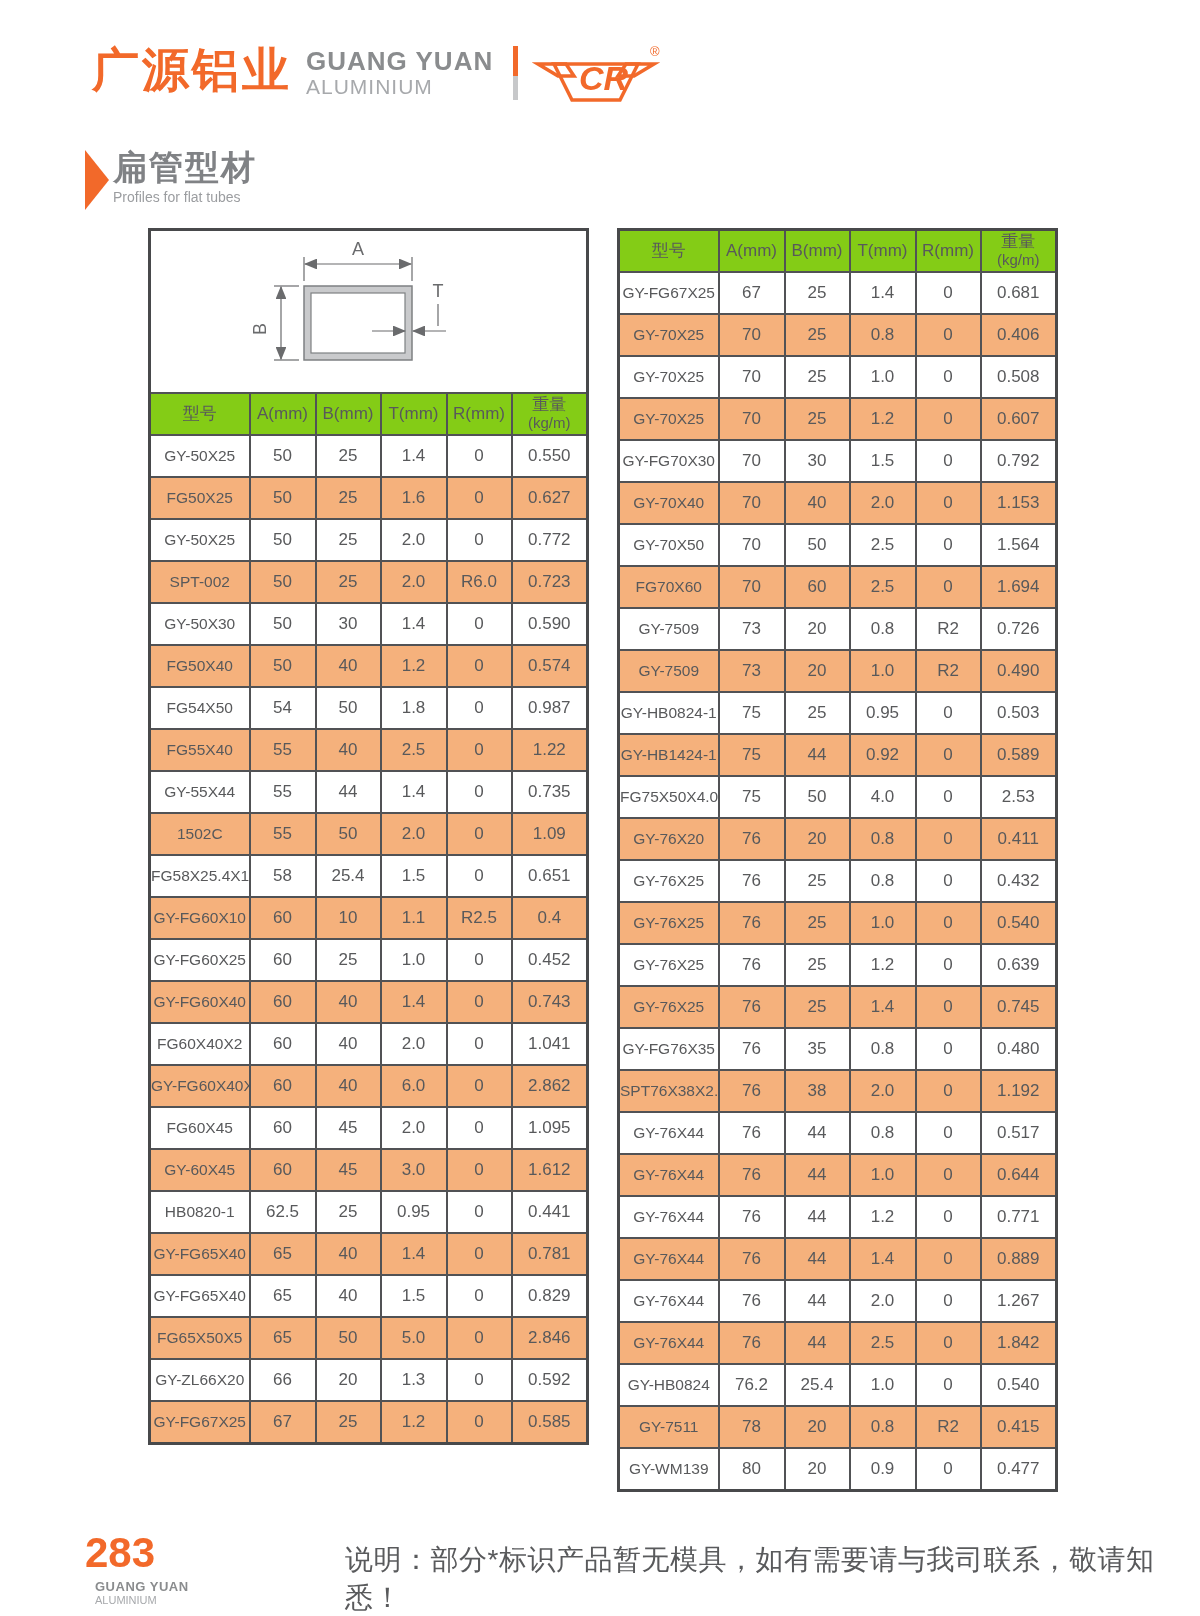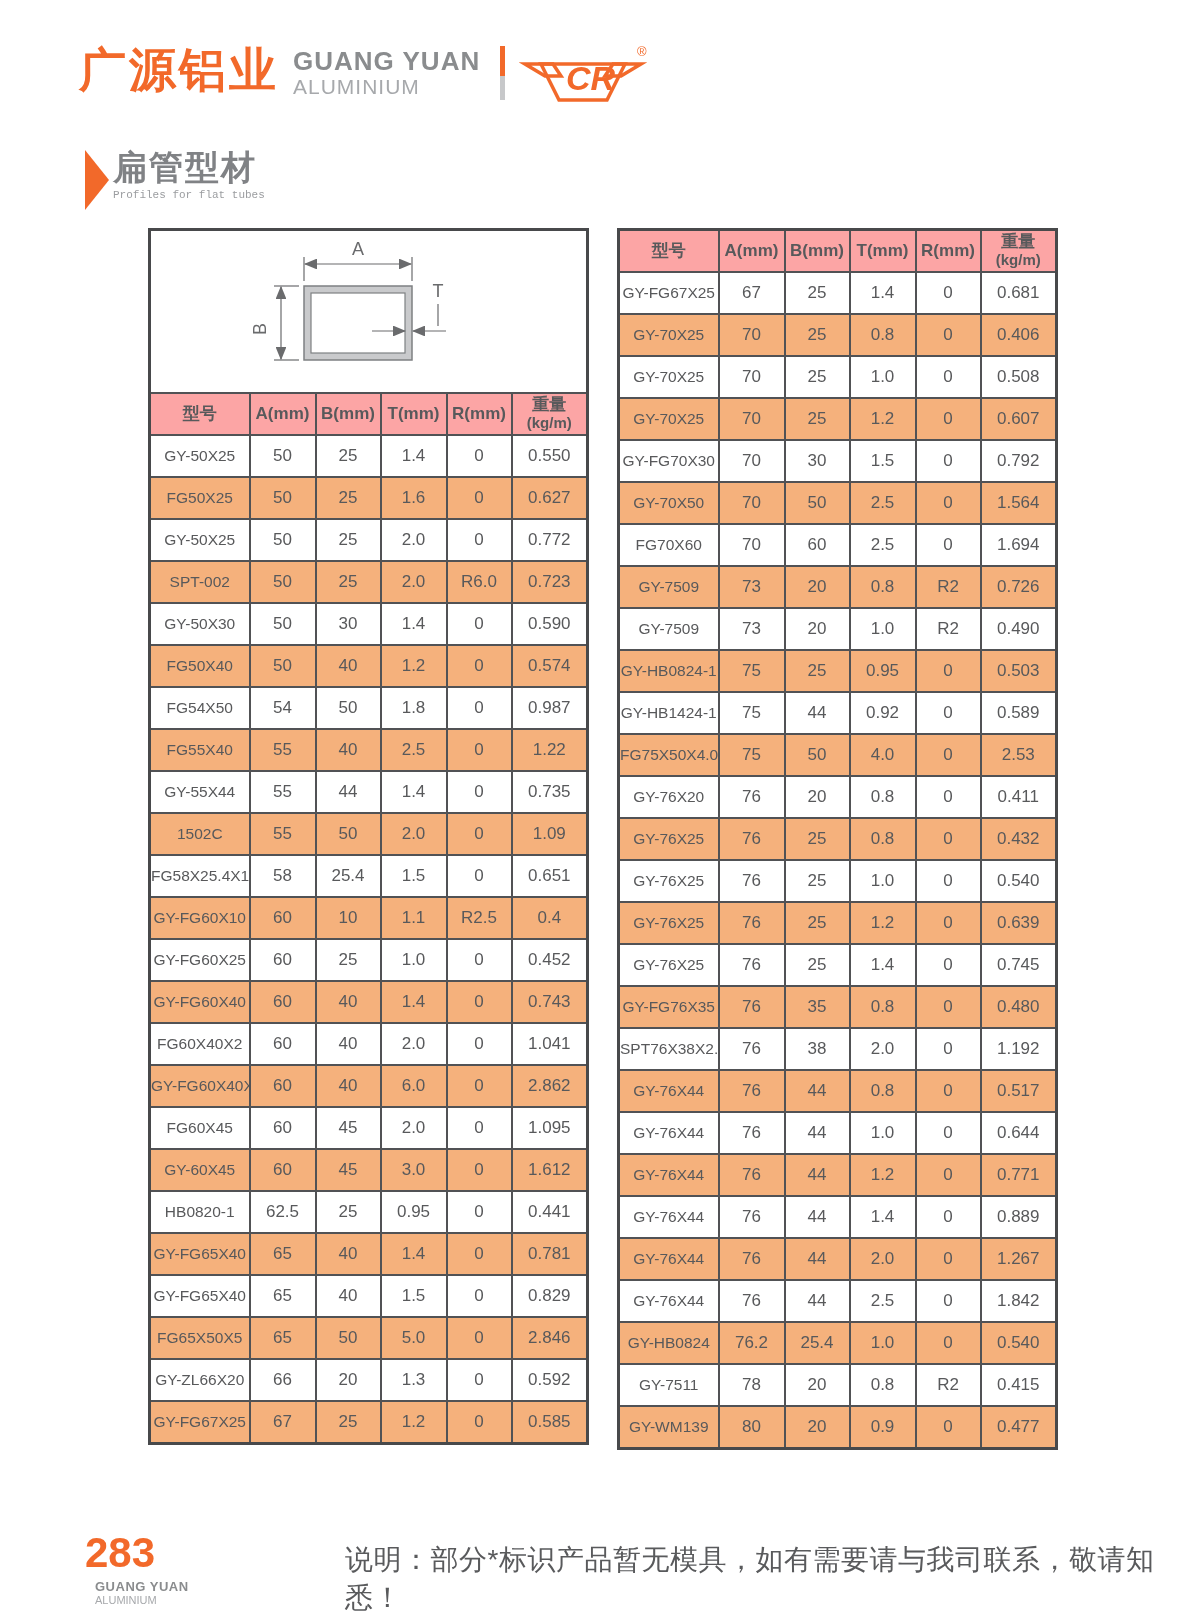--- a/index.html
+++ b/index.html
@@ -1,45 +1,45 @@
 <!DOCTYPE html>
 <html><head>
 <meta charset="utf-8">
 <style>
   html,body{margin:0;padding:0;background:#fff;}
   .page{position:relative;width:1200px;height:1616px;background:#fff;overflow:hidden;
         font-family:"Liberation Sans","DejaVu Sans",sans-serif;color:#58595b;}
 
   
-  .brand-header{position:absolute;left:79px;top:44px;display:flex;align-items:flex-start;}
+  .brand-header{position:absolute;left:92px;top:44px;display:flex;align-items:flex-start;}
   .brand-cn{font-size:47px;font-weight:bold;color:#f2692a;letter-spacing:3px;line-height:1.1;}
   .brand-en{margin-left:14px;margin-top:4px;}
   .brand-en .l1{font-size:26px;font-weight:bold;color:#8a8c8e;letter-spacing:1px;line-height:1.05;}
   .brand-en .l2{font-size:21px;color:#a7a9ac;letter-spacing:1px;line-height:1.15;}
   .brand-divider{width:5px;height:54px;margin:2px 0 0 20px;
         background:linear-gradient(to bottom,#f2692a 0 55%,#c7c8ca 55% 100%);}
   .cr-logo{margin-left:14px;position:relative;}
 
   
   .section-title{position:absolute;left:85px;top:148px;display:flex;}
   .tri{width:0;height:0;border-left:24px solid #f2692a;border-top:30px solid transparent;
        border-bottom:30px solid transparent;margin-top:2px;}
   .st-text{margin-left:4px;}
   .st-cn{font-size:34px;color:#808285;font-weight:600;letter-spacing:2px;line-height:1.15;}
-  .st-en{font-size:11px;color:#9b9da0;margin-top:2px;font-family:Liberation Mono, monospace;}
+  .st-en{font-size:14px;color:#9b9da0;margin-top:2px;}
 
   
   .tbl-wrap{position:absolute;top:228px;}
   .tbl-left{left:148px;width:438px;}
   .tbl-right{left:617px;width:438px;}
   table.spec{border-collapse:collapse;width:100%;table-layout:fixed;
              border:3px solid #48494b;}
   table.spec th,table.spec td{border:2px solid #515255;text-align:center;vertical-align:middle;
              font-size:17px;color:#58595b;padding:0;height:40px;overflow:hidden;white-space:nowrap;}
-  table.spec th{background:#fca5a5;font-weight:bold;line-height:1.1;}
+  table.spec th{background:#84cc16;font-weight:normal;line-height:1.1;}
   table.spec th .sub{font-size:15px;}
   table.spec tbody tr:nth-child(even) td{background:#f5b17c;}
   table.spec td.model{font-size:15.5px;}
   td.diagram-cell{height:158px;background:#fff;}
 
   
   .page-num-block{position:absolute;left:85px;top:1532px;display:flex;align-items:flex-start;flex-direction:column;}
   .page-num{font-size:42px;font-weight:bold;color:#f2692a;line-height:1;}
   .pn-brand{margin-left:10px;margin-top:6px;}
   .pn-brand .l1{font-size:13px;font-weight:bold;color:#8a8c8e;letter-spacing:.5px;line-height:1.1;}
@@ -409,20 +409,28 @@
           </tr>
           <tr>
             <td class="model">GY-FG70X30</td>
             <td>70</td>
             <td>30</td>
             <td>1.5</td>
             <td>0</td>
             <td>0.792</td>
           </tr>
           <tr>
+            <td class="model">GY-70X40</td>
+            <td>70</td>
+            <td>40</td>
+            <td>2.0</td>
+            <td>0</td>
+            <td>1.153</td>
+          </tr>
+          <tr>
             <td class="model">GY-70X50</td>
             <td>70</td>
             <td>50</td>
             <td>2.5</td>
             <td>0</td>
             <td>1.564</td>
           </tr>
           <tr>
             <td class="model">FG70X60</td>
             <td>70</td>

